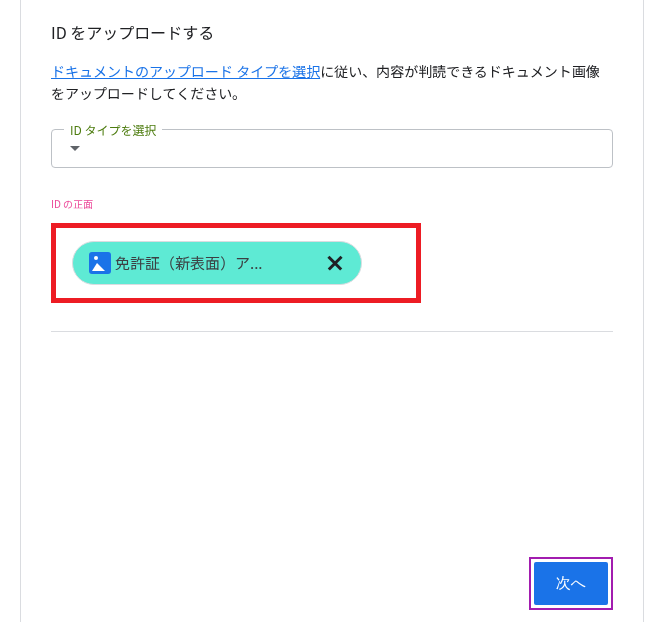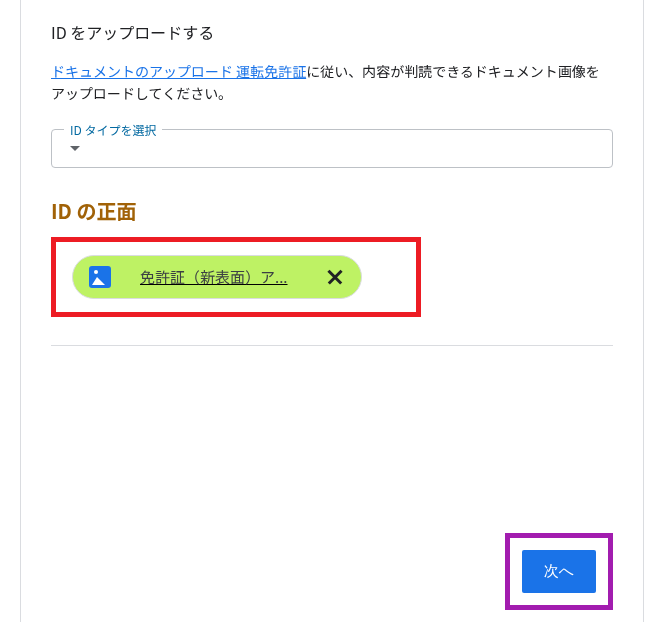--- a/index.html
+++ b/index.html
@@ -46,63 +46,62 @@
       border-radius: 4px;
       margin-bottom: 28px;
     }
     .select-label {
       position: absolute;
       top: -9px;
       left: 12px;
       background: #fff;
       padding: 0 6px;
       font-size: 12px;
-      color: #0369a1;
+      color: #4d7c0f;
     }
     .select-field {
       display: flex;
       align-items: center;
       justify-content: space-between;
       padding: 16px 16px 16px 18px;
       cursor: pointer;
     }
     .select-value {
       font-size: 17px;
       color: #202124;
     }
     .chevron {
       width: 0;
       height: 0;
       border-left: 5px solid transparent;
       border-right: 5px solid transparent;
       border-top: 5px solid #5f6368;
     }
     .field-label {
-      font-size: 20px;
-      color: #a16207;
+      font-size: 10px;
+      color: #ec4899;
       margin-bottom: 12px;
-      font-weight: 700;
+      font-weight: 400;
     }
     .upload-highlight {
       border: 5px solid #ed1c24;
       padding: 13px 16px;
       margin-bottom: 20px;
       display: inline-block;
       width: 370px;
     }
     .file-chip {
       display: flex;
       align-items: center;
       border: 1px solid #dadce0;
       border-radius: 28px;
       padding: 10px 16px;
-      background: #bef264;
-      gap: 29px;
+      background: #5eead4;
+      gap: 4px;
       width: 290px;
-      text-decoration: underline;
     }
     .image-icon {
       width: 22px;
       height: 22px;
       background: #1a73e8;
       border-radius: 3px;
       position: relative;
       flex-shrink: 0;
     }
     .image-icon::before {
@@ -160,43 +159,43 @@
       border: none;
       border-top: 1px solid #dadce0;
       margin: 8px 0 22px 0;
     }
     .button-row {
       position: absolute;
       bottom: 12px;
       right: 30px;
     }
     .next-highlight {
-      border: 5px solid #a21caf;
-      padding: 12px;
+      border: 2px solid #a21caf;
+      padding: 3px;
       display: inline-block;
     }
     .next-btn {
       background: #1a73e8;
       color: #fff;
       border: none;
       padding: 12px 22px;
       font-size: 15px;
       cursor: pointer;
       border-radius: 2px;
     }
   </style>
 </head>
 <body>
 
 <div class="container">
 
   <h2 class="section-title">ID をアップロードする</h2>
 
   <p class="instruction">
-    <a class="link">ドキュメントのアップロード 運転免許証</a><span>に従い、内容が判読できるドキュメント画像をアップロードしてください。</span>
+    <a class="link">ドキュメントのアップロード タイプを選択</a><span>に従い、内容が判読できるドキュメント画像をアップロードしてください。</span>
   </p>
 
   <div class="select-wrapper">
     <span class="select-label">ID タイプを選択</span>
     <div class="select-field">
       <span class="chevron"></span>
     </div>
   </div>
 
   <div class="field-label">ID の正面</div>

